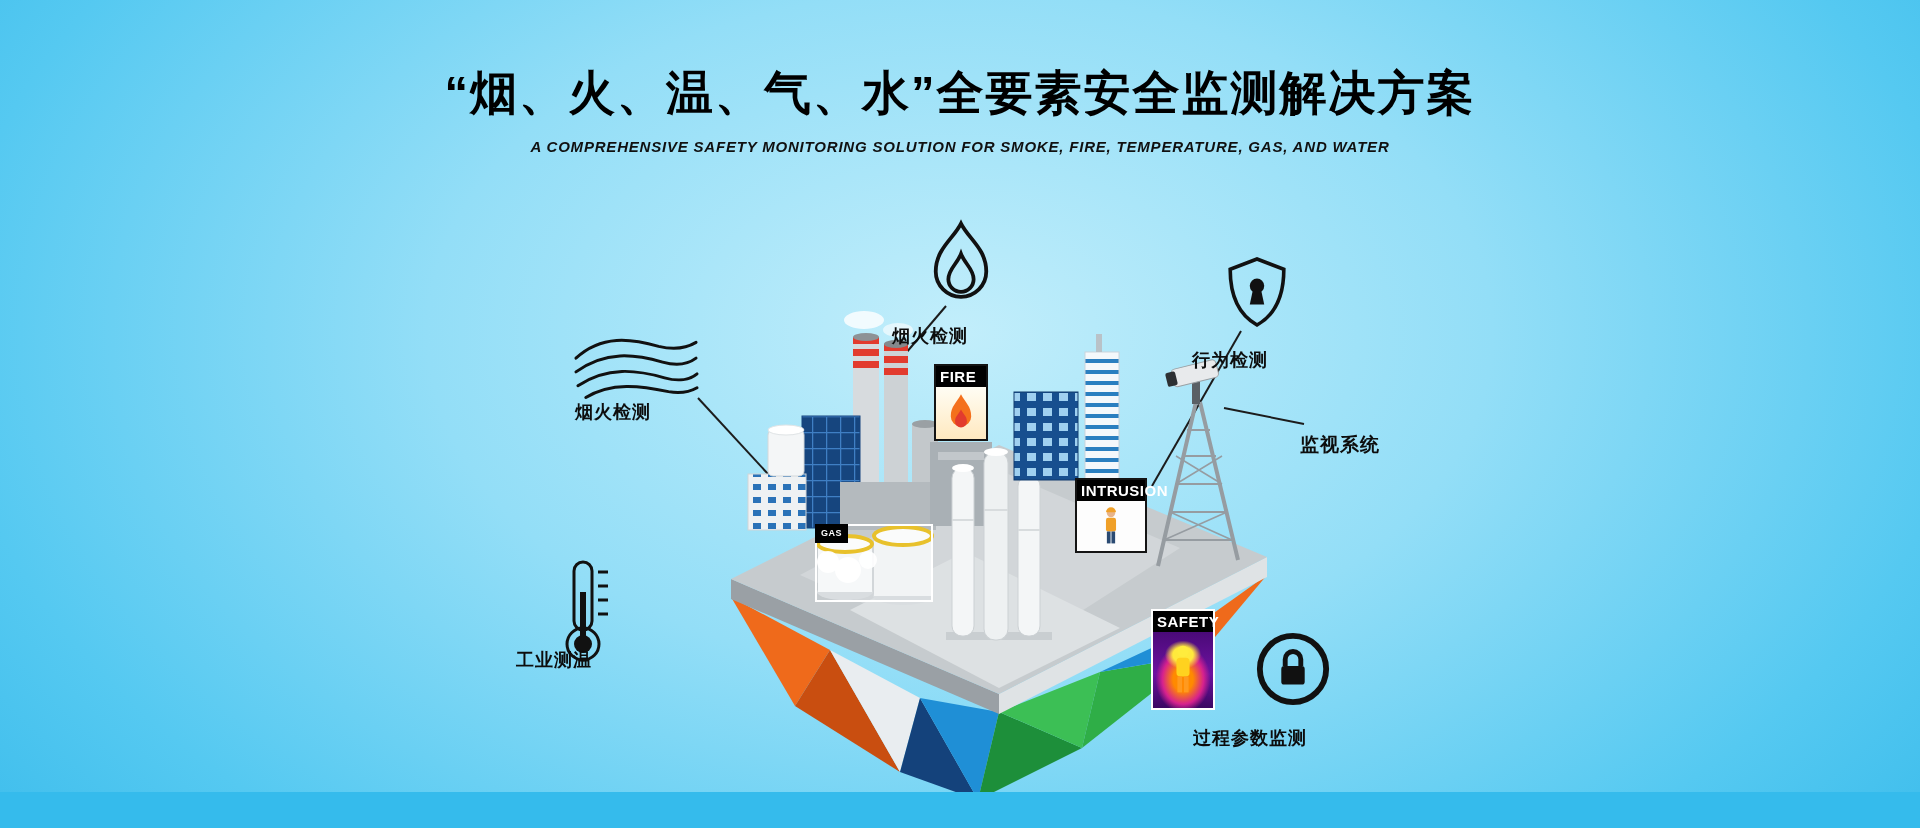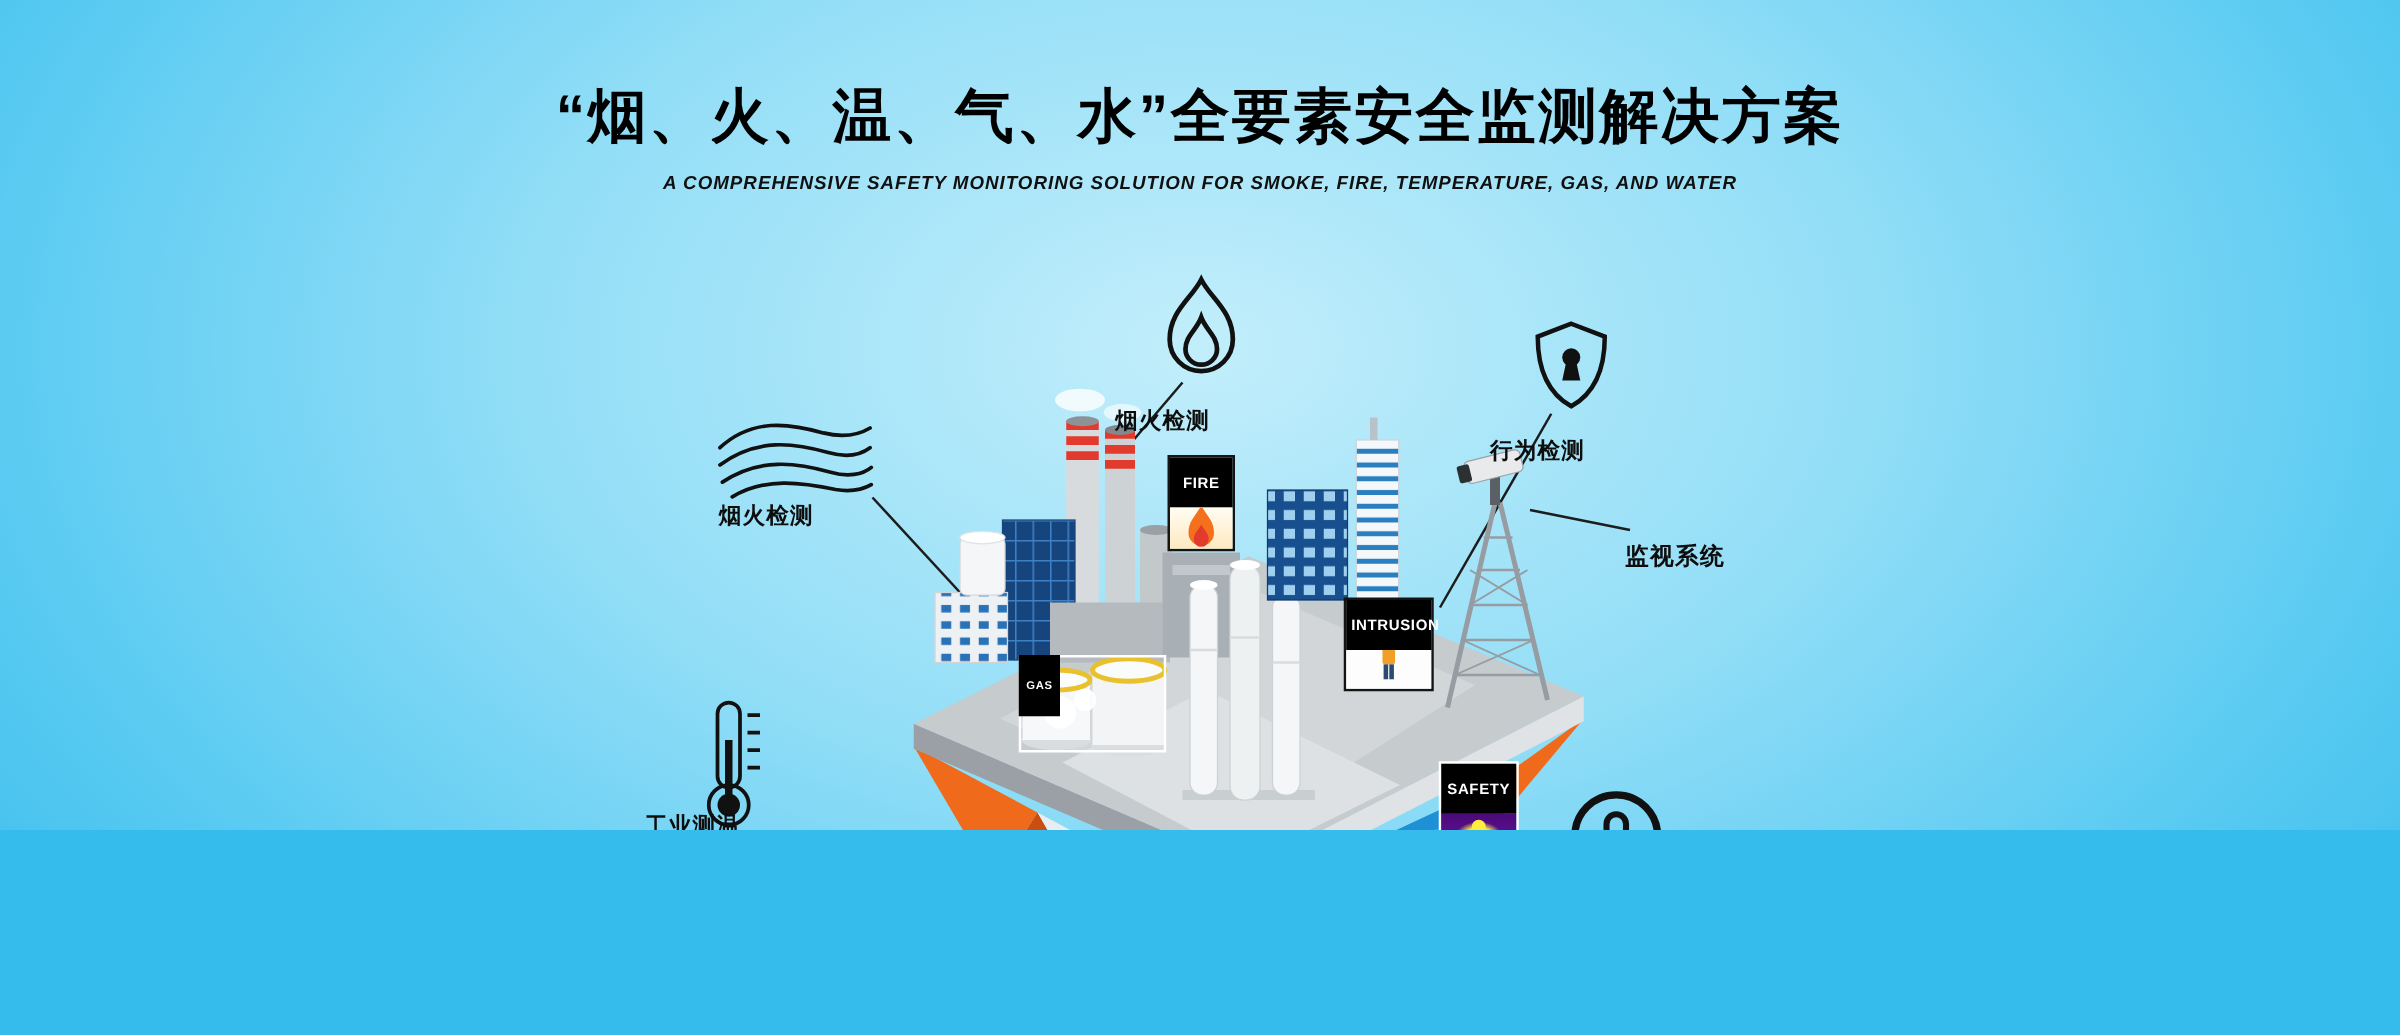--- a/index.html
+++ b/index.html
@@ -1,19 +1,19 @@
 <!DOCTYPE html>
 <html><head>
 <meta charset="utf-8">
 <style>
   html,body { margin:0; padding:0; }
   body { font-family:"Liberation Sans", sans-serif; background:#35bbec; }
 
   .banner {
-    position:relative; width:1920px; height:664px; overflow:hidden;
+    position:relative; width:1920px; height:792px; overflow:hidden;
     background: radial-gradient(ellipse 1400px 900px at 50% 42%,
       #c2eefb 0%, #93def7 38%, #55c9f1 72%, #2fb6e9 100%);
   }
 
   .titles { position:absolute; top:66px; left:0; width:100%; text-align:center; z-index:4; }
   .titles h1 {
     margin:0; font-size:47px; font-weight:800; color:#000;
     letter-spacing:2px; line-height:1.15;
   }
   .titles .subtitle {
@@ -27,22 +27,22 @@
   .icn { position:absolute; z-index:3; }
   .icn svg { width:100%; height:100%; display:block; }
 
   .label {
     position:absolute; z-index:4; font-size:18px; font-weight:700;
     color:#0d0d0d; letter-spacing:1px; white-space:nowrap;
   }
 
   .tagbox { position:absolute; z-index:3; display:flex; flex-direction:column; box-sizing:border-box; }
   .tag-head {
-    background:#000; color:#fff; font-size:12px; font-weight:700;
-    letter-spacing:0.5px; padding:14px 4px; line-height:1; white-space:nowrap;text-align:center;
+    background:#000; color:#fff; font-size:15px; font-weight:700;
+    letter-spacing:0.5px; padding:3px 4px; line-height:1; white-space:nowrap;
   }
   .tag-body { flex:1; position:relative; overflow:hidden; }
 
   #box-temperature { left:637px; top:512px; width:94px; height:86px; border:2px solid #fff; }
   .thermal-temp {
     background:
       radial-gradient(circle at 20% 50%, #ff2d00 0, #ff9a00 16%, rgba(255,154,0,0) 42%),
       radial-gradient(circle at 34% 64%, #ffe600 0, rgba(255,230,0,0) 30%),
       linear-gradient(100deg, #0b2ea2 0%, #0a58c0 28%, #0e9e5e 55%, #0aa0d8 76%, #0b2ea2 100%);
   }
@@ -53,21 +53,21 @@
     display:flex; align-items:center; justify-content:center;
   }
   .fire-body svg { width:34px; height:46px; }
 
   #box-gas {
     left:815px; top:524px; width:118px; height:78px;
     border:2px solid #fff; background:transparent;
   }
   .gas-chip {
     position:absolute; top:-2px; left:-2px; background:#000; color:#fff;
-    font-size:9px; font-weight:700; padding:20px 6px; line-height:1; letter-spacing:0.5px;
+    font-size:9px; font-weight:700; padding:5px 6px; line-height:1; letter-spacing:0.5px;
   }
 
   #box-intrusion { left:1075px; top:478px; width:72px; height:75px; border:2px solid #141414; }
   .intrusion-body { background:#fdfdfd; display:flex; align-items:flex-end; justify-content:center; }
   .intrusion-body svg { width:22px; height:44px; margin-bottom:3px; }
 
   #box-safety { left:1151px; top:609px; width:64px; height:101px; border:2px solid #fff; }
   .thermal-safety {
     background:
       radial-gradient(ellipse 42% 26% at 50% 30%, #ffe93c 0 40%, rgba(255,233,60,0) 72%),

